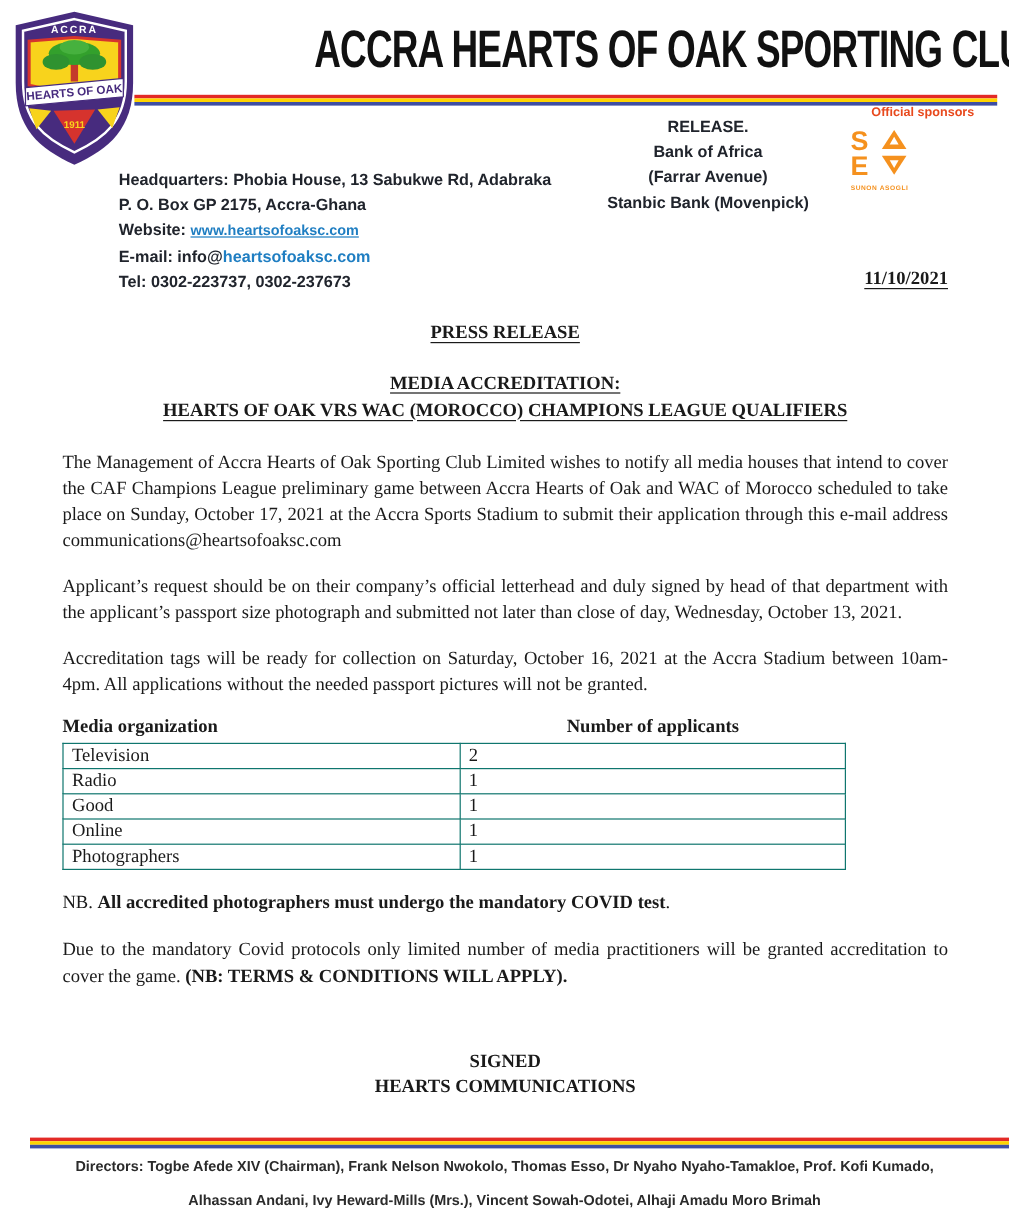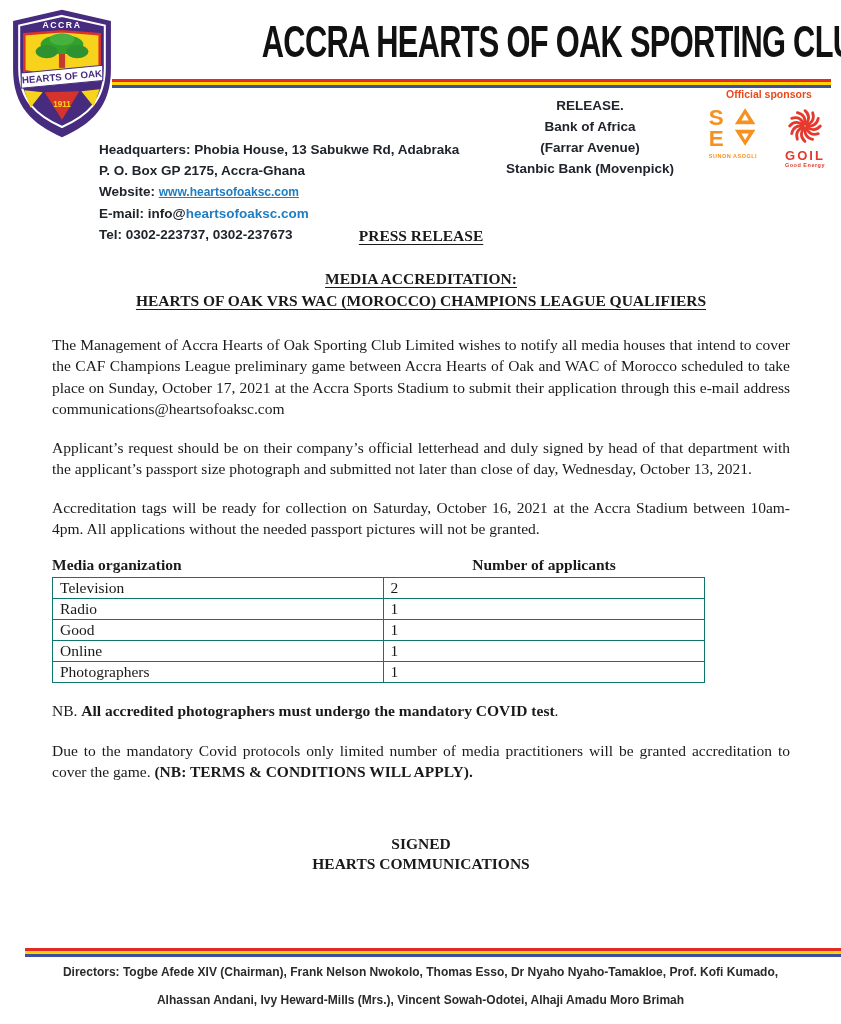--- a/index.html
+++ b/index.html
@@ -149,46 +149,27 @@
         <svg width="56" height="42" viewBox="0 0 60 44">
           <text x="4" y="20" font-family="Liberation Sans, sans-serif" font-size="24" font-weight="bold" fill="#f5911e">S</text>
           <polygon points="32,19 43,2 54,19" fill="#f5911e"></polygon>
           <polygon points="39,15 43,8 47,15" fill="#ffffff"></polygon>
           <text x="4" y="42" font-family="Liberation Sans, sans-serif" font-size="24" font-weight="bold" fill="#f5911e">E</text>
           <polygon points="32,25 54,25 43,42" fill="#f5911e"></polygon>
           <polygon points="39,29 47,29 43,36" fill="#ffffff"></polygon>
         </svg>
         <div class="sponsor-caption">SUNON ASOGLI</div>
       </div>
-      <div class="sponsor">
-        <svg width="44" height="40" viewBox="0 0 60 60">
-          <g stroke="#e6392e" fill="none" stroke-width="4.2" stroke-linecap="round">
-            <path d="M30 7 C37 13 37 21 31 27" transform="rotate(0 30 30)"></path>
-            <path d="M30 7 C37 13 37 21 31 27" transform="rotate(30 30 30)"></path>
-            <path d="M30 7 C37 13 37 21 31 27" transform="rotate(60 30 30)"></path>
-            <path d="M30 7 C37 13 37 21 31 27" transform="rotate(90 30 30)"></path>
-            <path d="M30 7 C37 13 37 21 31 27" transform="rotate(120 30 30)"></path>
-            <path d="M30 7 C37 13 37 21 31 27" transform="rotate(150 30 30)"></path>
-            <path d="M30 7 C37 13 37 21 31 27" transform="rotate(180 30 30)"></path>
-            <path d="M30 7 C37 13 37 21 31 27" transform="rotate(210 30 30)"></path>
-            <path d="M30 7 C37 13 37 21 31 27" transform="rotate(240 30 30)"></path>
-            <path d="M30 7 C37 13 37 21 31 27" transform="rotate(270 30 30)"></path>
-            <path d="M30 7 C37 13 37 21 31 27" transform="rotate(300 30 30)"></path>
-            <path d="M30 7 C37 13 37 21 31 27" transform="rotate(330 30 30)"></path>
-          </g>
-        </svg>
-        <div class="goil-name">GOIL</div>
-        <div class="goil-caption">Good Energy</div>
-      </div>
     </div>
   </div>
 </div>
 
 <div class="doc">
 
+  <div class="date-line"><span class="underlined">11/10/2021</span></div>
 
   <div class="h-center press-release"><span class="underlined">PRESS RELEASE</span></div>
 
   <div class="h-center media-accr"><span class="underlined">MEDIA ACCREDITATION:</span></div>
   <div class="h-center media-accr2"><span class="underlined">HEARTS OF OAK VRS WAC (MOROCCO) CHAMPIONS LEAGUE QUALIFIERS</span></div>
 
   <p class="para p1">The Management of Accra Hearts of Oak Sporting Club Limited wishes to notify all media houses that intend to cover the CAF Champions League preliminary game between Accra Hearts of Oak and WAC of Morocco scheduled to take place on Sunday, October 17, 2021 at the Accra Sports Stadium to submit their application through this e-mail address communications@heartsofoaksc.com</p>
 
   <p class="para p2">Applicant’s request should be on their company’s official letterhead and duly signed by head of that department with the applicant’s passport size photograph and submitted not later than close of day, Wednesday, October 13, 2021.</p>
 

